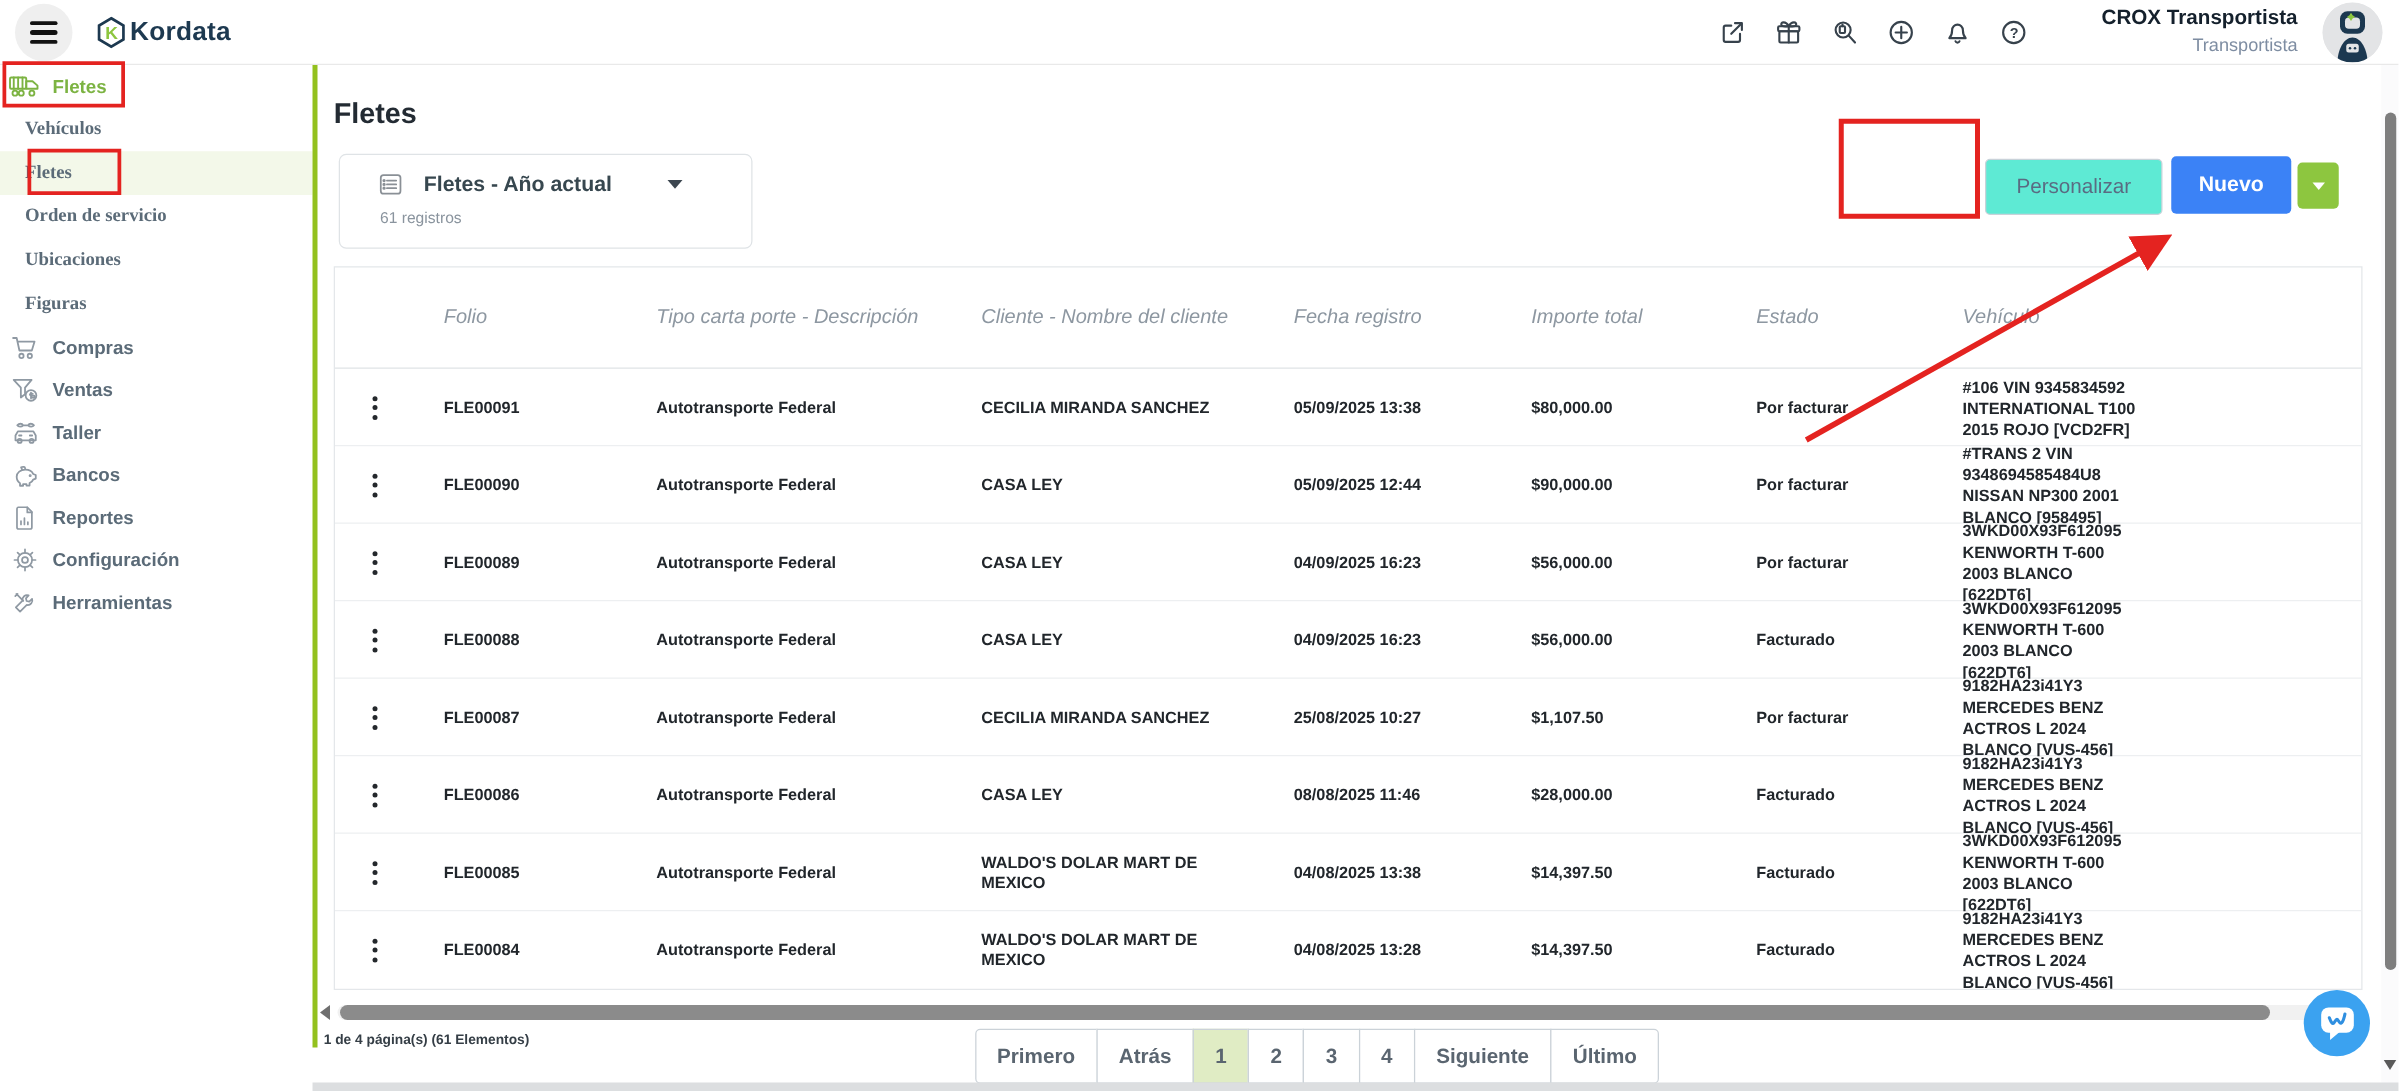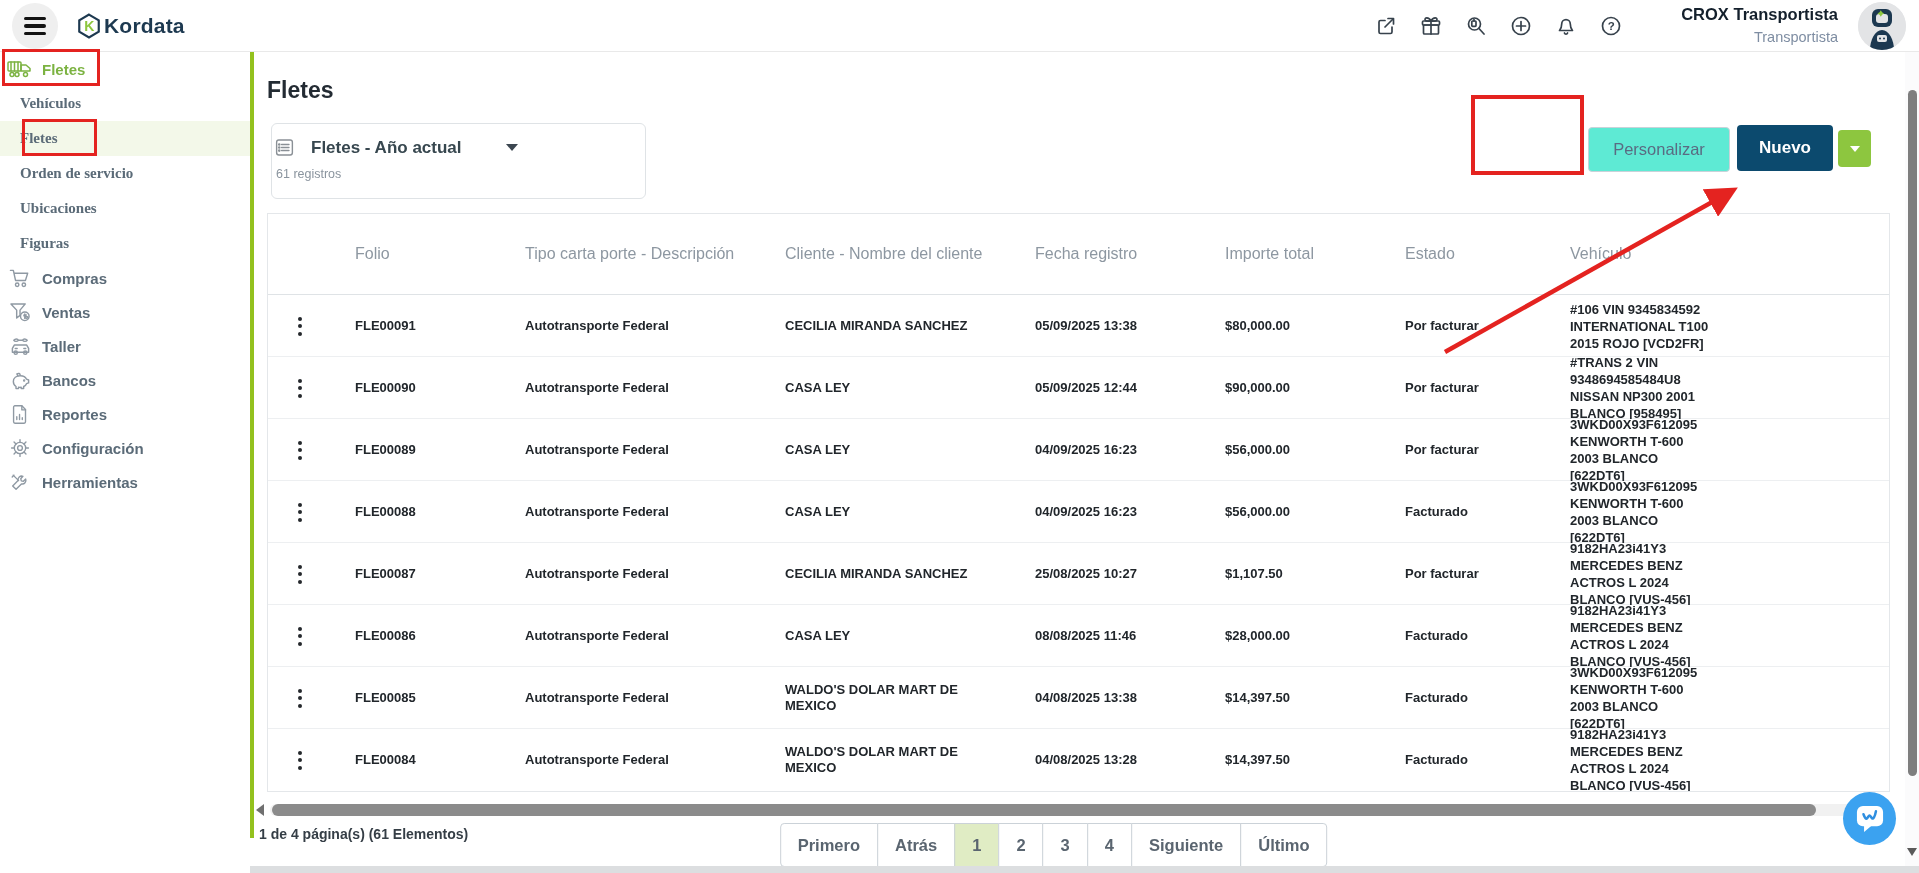--- a/index.html
+++ b/index.html
@@ -34,60 +34,60 @@
   .side-item.root.active-root{color:#7cb342;}
   .side-item .sic-wrap{width:28px;display:flex;justify-content:center;flex:none;}
   .sic{stroke:#8f99a3;fill:none;stroke-width:1.5;stroke-linecap:round;stroke-linejoin:round;}
   .sic-green{stroke:#7cb342;fill:none;stroke-width:1.5;stroke-linecap:round;stroke-linejoin:round;}
   .side-sub{height:35px;padding-left:20px;font-weight:600;font-family:Liberation Serif, serif;}
   .side-sub.selected{background:#f3f8e9;}
 
   
   .main{position:absolute;left:254px;top:52px;right:0;bottom:0;background:#fff;}
   .page-title{position:absolute;left:13px;top:10px;font-size:23px;font-weight:700;color:#232b33;}
-  .view-card{position:absolute;left:17px;top:71px;width:375px;height:76px;background:#fff;
-             border:1px solid #dfe3e6;border-radius:6px;padding:13px 12px 0 2px;cursor:pointer;}
+  .view-card{position:absolute;left:17px;top:71px;width:331px;height:76px;background:#fff;
+             border:1px solid #dfe3e6;border-radius:6px;padding:13px 12px 0 30px;cursor:pointer;}
   .view-row{display:flex;align-items:center;}
   .view-label{font-size:17px;color:#37474f;font-weight:600;margin-left:16px;}
   .view-caret{margin-left:44px;width:0;height:0;border-left:6px solid transparent;
               border-right:6px solid transparent;border-top:7px solid #3c4650;}
   .view-records{font-size:12.5px;color:#8a949e;margin-top:9px;margin-left:2px;}
   .btn-personalizar{position:absolute;left:1334px;top:75px;width:142px;height:45px;background:#5eead4;
              border:1px solid #c9d2d9;border-radius:4px;font-size:16.5px;color:#5a6b82;
              font-family:inherit;cursor:pointer;}
-  .btn-nuevo{position:absolute;left:1483px;top:73px;width:96px;height:46px;background:#0c4a6e;border:none;
+  .btn-nuevo{position:absolute;left:1483px;top:73px;width:96px;height:46px;background:#3b82f6;border:none;
              border-radius:4px;color:#fff;font-size:17px;font-weight:700;font-family:inherit;cursor:pointer;}
   .btn-nuevo-caret{position:absolute;left:1584px;top:78px;width:33px;height:37px;background:#8dc63f;border:none;
              border-radius:4px;cursor:pointer;}
   .btn-nuevo-caret i{display:block;margin:0 auto;width:0;height:0;border-left:5.5px solid transparent;
              border-right:5.5px solid transparent;border-top:6.5px solid #fff;}
 
   
   .table{position:absolute;left:13px;top:161px;width:1623px;border:1px solid #e4e7ea;background:#fff;}
   .trow{display:grid;grid-template-columns:63px 170px 260px 250px 190px 180px 165px 1fr;align-items:center;}
   .thead{height:81px;border-bottom:1px solid #dfe3e6;}
-  .thead .cell{font-size:16px;color:#8d97a1;font-weight:400;line-height:1.5;}
+  .thead .cell{font-size:16px;color:#8d97a1;font-weight:400;line-height:1.5;font-style:italic;}
   .tbody .trow{height:62px;border-bottom:1px solid #edeff1;}
   .tbody .trow:last-child{border-bottom:none;}
   .cell{padding:0 10px 0 24px;}
   .cell.kebab-cell{display:flex;justify-content:center;padding:0;cursor:pointer;}
   .kebab{display:flex;flex-direction:column;gap:3.5px;}
   .kebab i{width:4px;height:4px;border-radius:50%;background:#24282c;}
   .val{font-size:13px;font-weight:700;color:#21262b;line-height:1.25;}
   .vehiculo-cell{height:62px;overflow:hidden;display:flex;flex-direction:column;justify-content:center;}
   .vehiculo-cell div{font-size:13px;font-weight:700;color:#21262b;line-height:17px;white-space:nowrap;}
 
   
   .hscroll{position:absolute;left:2px;top:750px;width:1634px;height:16px;display:flex;align-items:center;}
   .hscroll .harrow{width:0;height:0;border-top:6px solid transparent;border-bottom:6px solid transparent;
                    border-right:8px solid #6f6f6f;margin-right:6px;cursor:pointer;}
   .hscroll .htrack{flex:1;height:12px;background:#f1f1f1;border-radius:6px;position:relative;}
   .hscroll .hthumb{position:absolute;left:2px;top:0;width:1544px;height:12px;background:#8b8b8b;
                    border-radius:6px;cursor:pointer;}
-  .page-summary{position:absolute;left:5px;top:774px;font-size:14px;font-weight:700;color:#353e46;}
+  .page-summary{position:absolute;left:5px;top:774px;font-size:11px;font-weight:700;color:#353e46;}
   .pager{position:absolute;left:50%;top:771px;transform:translateX(-56%);display:flex;}
   .pager .pbtn{height:44px;min-width:44px;padding:0 17px;background:#fff;border:1px solid #cbd2d8;
                margin-left:-1px;font-size:16.5px;color:#5a6570;font-weight:600;font-family:inherit;
                cursor:pointer;}
   .pager .pbtn:first-child{border-radius:4px 0 0 4px;margin-left:0;}
   .pager .pbtn:last-child{border-radius:0 4px 4px 0;}
   .pager .pbtn.active{background:#e0ecc4;}
   .bottom-strip{position:absolute;left:0;bottom:0;width:1919px;height:7px;background:#dcdee0;}
 
   

